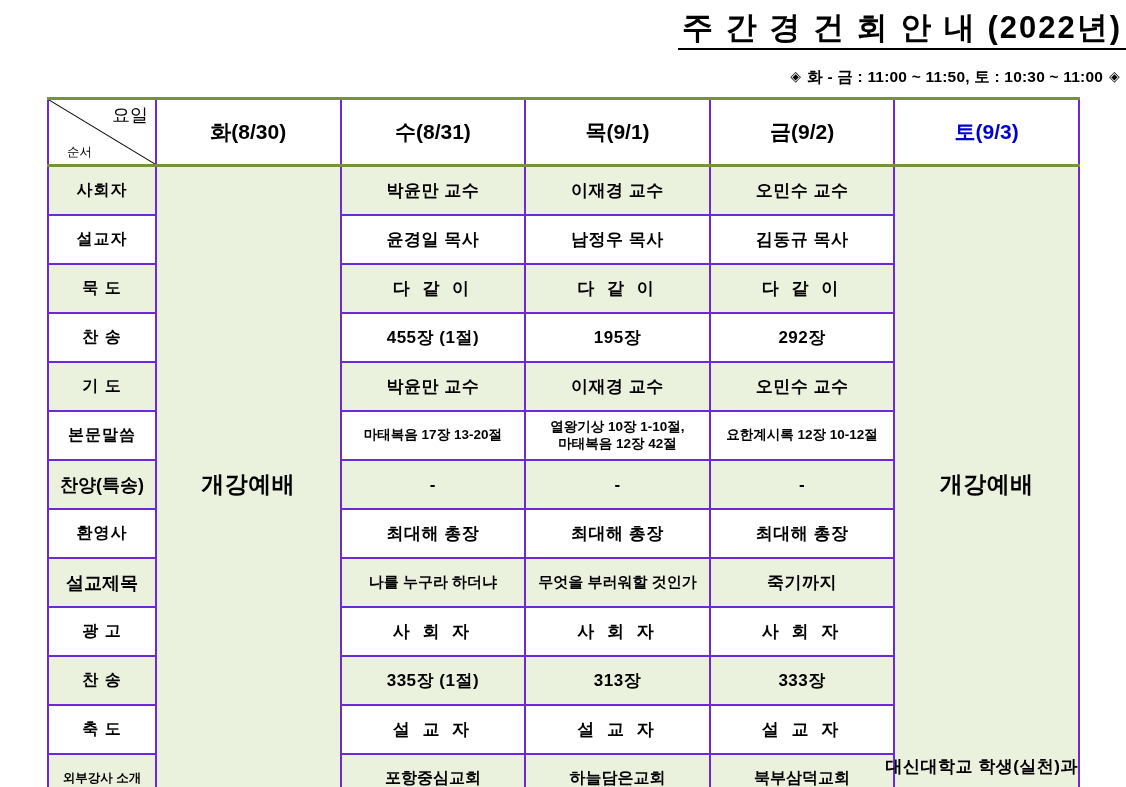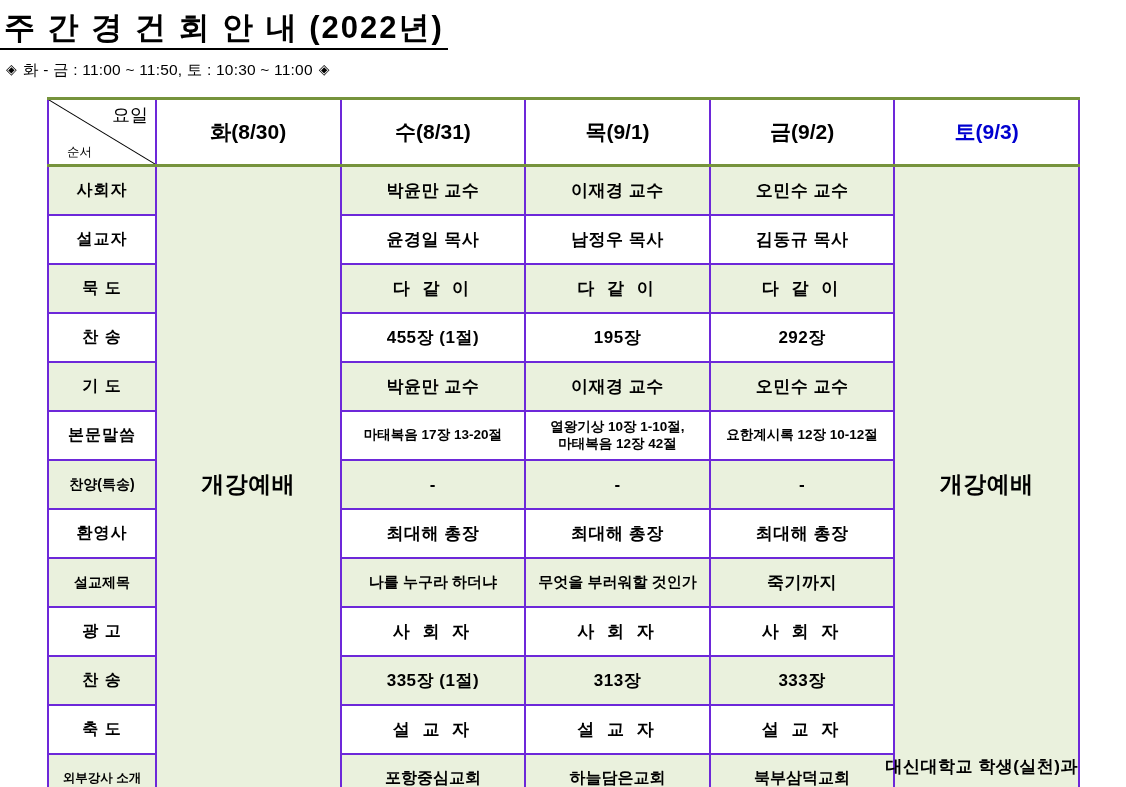--- a/index.html
+++ b/index.html
@@ -10,37 +10,37 @@
     width: 1126px;
     height: 787px;
     background: #ffffff;
     font-family: "Liberation Sans", "DejaVu Sans", sans-serif;
     overflow: hidden;
     position: relative;
   }
 
   
   .title-wrap {
-    text-align: left;
+    text-align: right;
     padding-top: 10px;
   }
   .main-title {
     display: inline-block;
     font-size: 31px;
     font-weight: bold;
     letter-spacing: 2px;
     color: #000000;
     border-bottom: 2px solid #000000;
     padding: 0 4px 2px 4px;
     line-height: 1.15;
   }
   .sub-title {
-    margin-top: 10px;
+    margin-top: 17px;
     font-size: 15.5px;
-    font-weight: normal;
+    font-weight: bold;
     color: #000000;
     letter-spacing: 0.2px;
   }
   .sub-title .diamond {
     font-size: 14px;
     vertical-align: 1px;
     padding: 0 6px;
   }
 
   
@@ -108,21 +108,21 @@
 
   
   tr.body-row td { height: 45px; }
 
   td.rowlabel {
     font-size: 16px;
     font-weight: bold;
     letter-spacing: 1px;
   }
   td.rowlabel.small {
-    font-size: 14px;
+    font-size: 18px;
     letter-spacing: 0px;
     font-weight: bold;
   }
   td.rowlabel.xsmall {
     font-size: 12.5px;
     letter-spacing: 0px;
     font-weight: bold;
   }
   td.cell {
     font-size: 17px;

